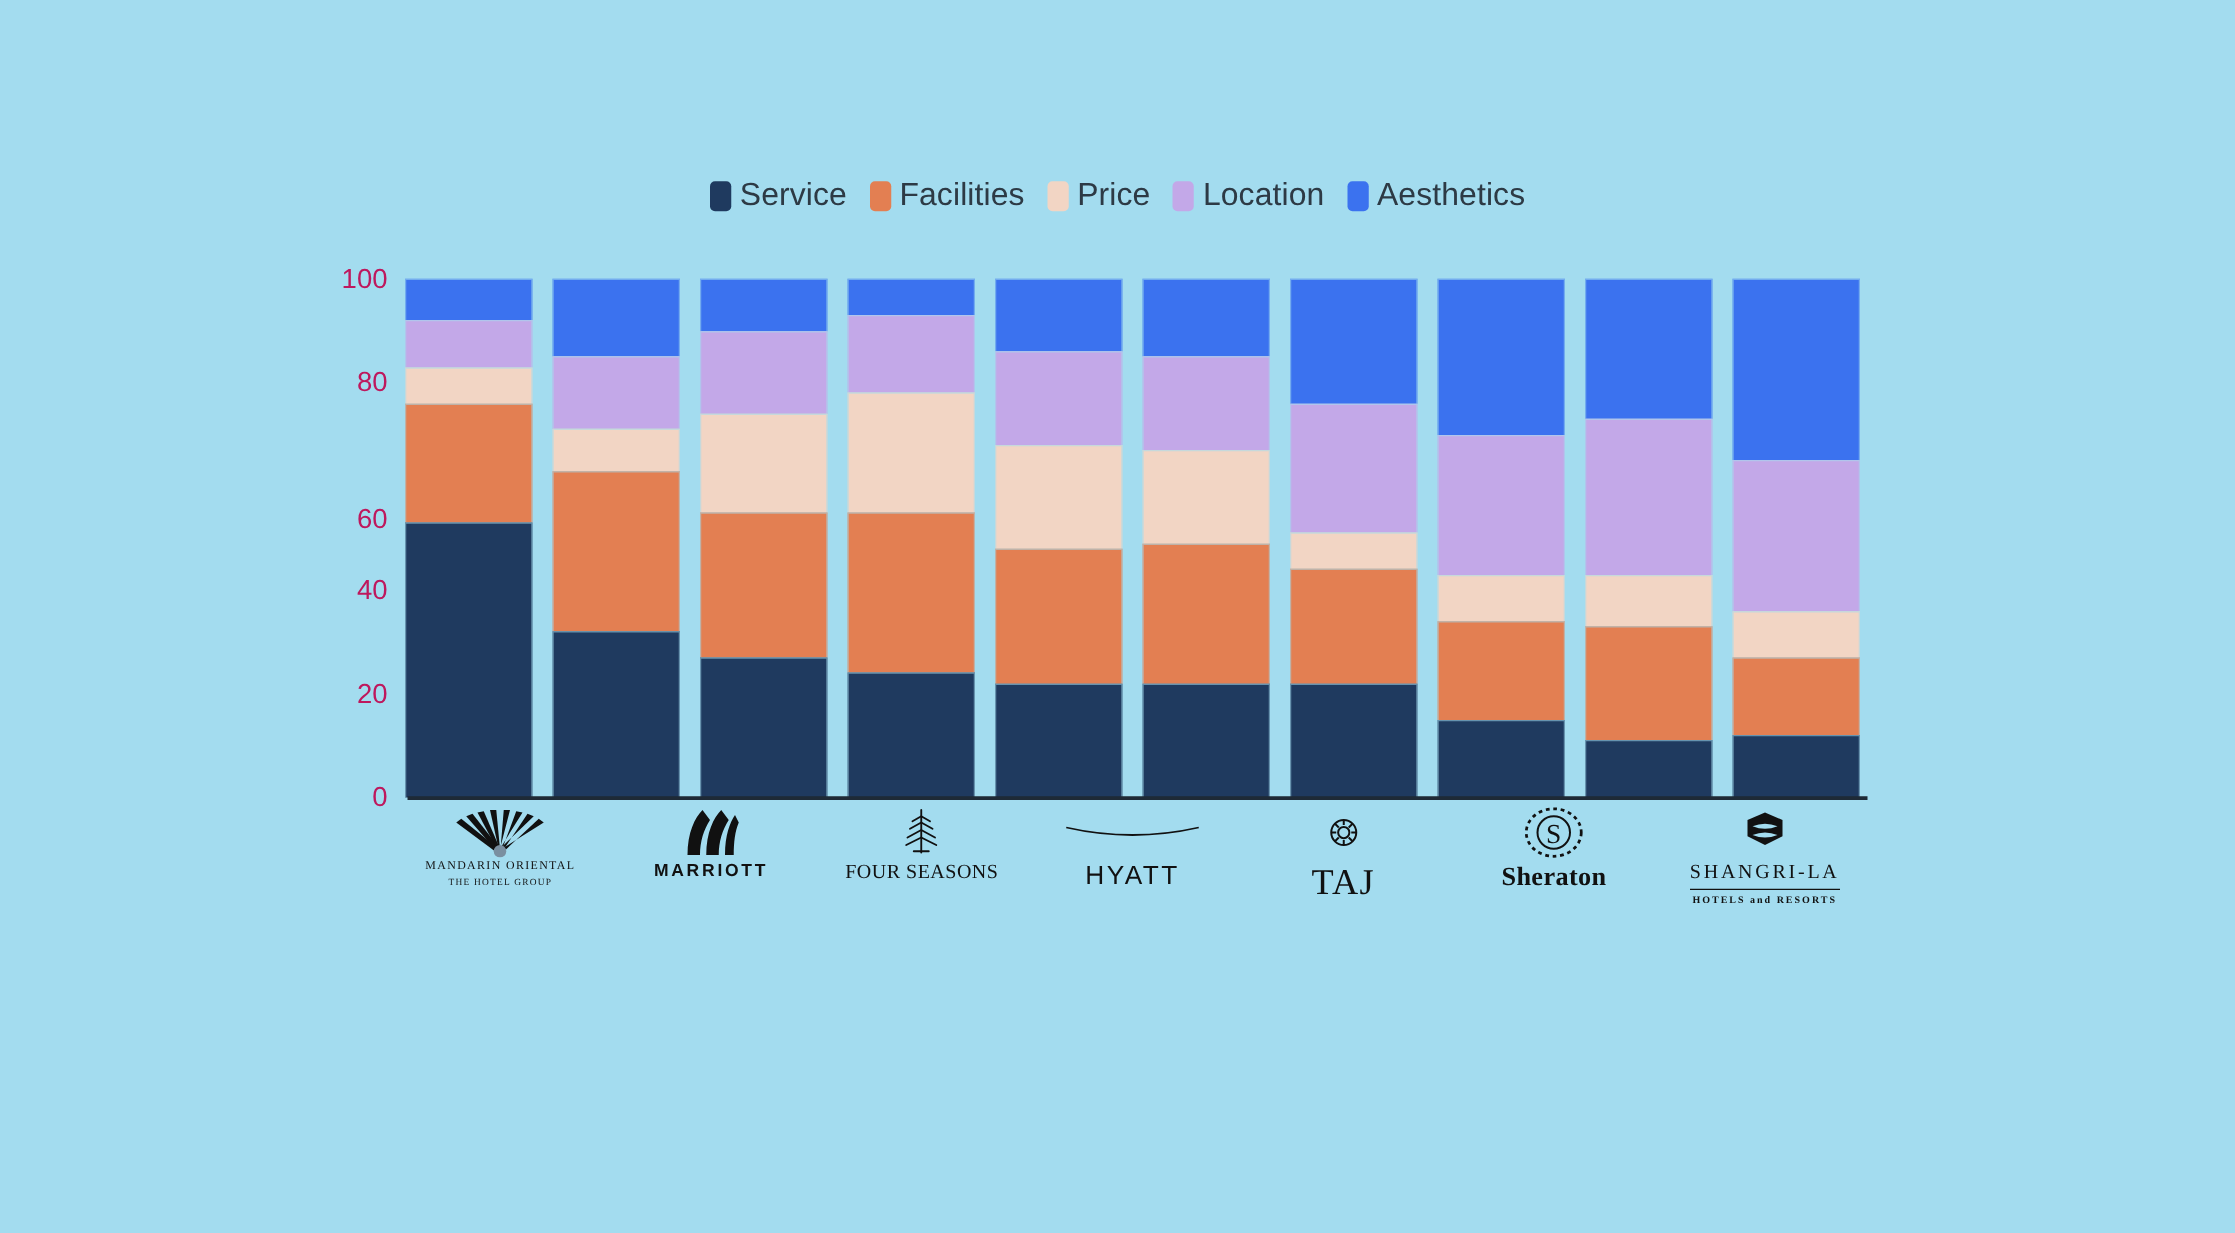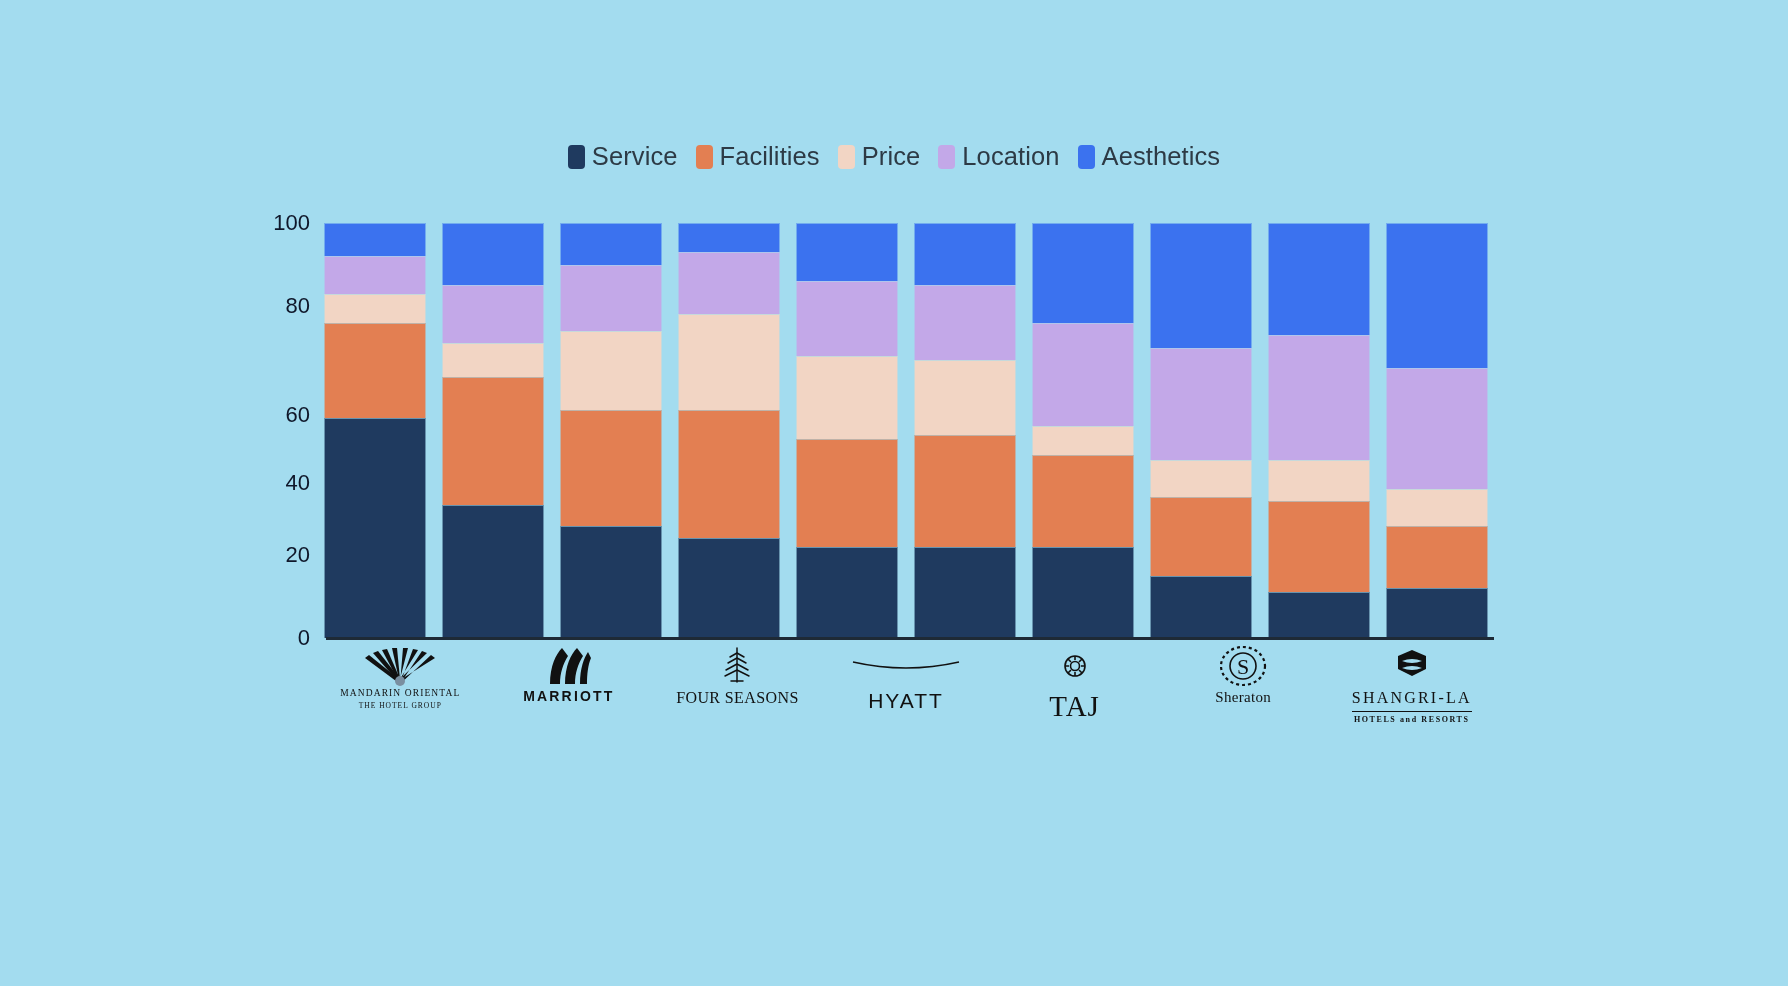--- a/index.html
+++ b/index.html
@@ -69,21 +69,21 @@
     top: 0;
     width: 52px;
     height: 415px;
   }
   .y-tick {
     position: absolute;
     right: 0;
     width: 52px;
     text-align: right;
     font-size: 22px;
-    color: #0f172a;
+    color: #be185d;
     transform: translateY(-50%);
   }
   .axis-line {
     position: absolute;
     left: 10px;
     bottom: -2px;
     width: 1168px;
     height: 3px;
     background: #1e2a36;
   }
@@ -207,22 +207,22 @@
   .radisson-text {
     font-family: "Liberation Serif", serif;
     font-style: italic;
     font-size: 26px;
     letter-spacing: -0.5px;
     border-bottom: 2px solid #111;
     padding: 0 2px 1px 2px;
   }
   .sheraton-text {
     font-family: "Liberation Serif", serif;
-    font-weight: 400;
-    font-size: 15px;
+    font-weight: 700;
+    font-size: 21px;
     letter-spacing: 0.3px;
   }
   .sl-text {
     font-family: "Liberation Serif", serif;
     font-size: 16px;
     letter-spacing: 2.2px;
     border-bottom: 1px solid #111;
     padding-bottom: 3px;
   }
   .sl-sub {
@@ -258,21 +258,21 @@
       <div class="legend-entry">
         <span class="legend-swatch" style="background: rgb(59, 114, 239);"></span>
         <span class="legend-label">Aesthetics</span>
       </div>
     </div>
 
   <div class="plot-wrap">
     <div class="y-axis" id="y-axis">
         <div class="y-tick" style="top: 415px;">0</div>
         <div class="y-tick" style="top: 332px;">20</div>
-        <div class="y-tick" style="top: 260px;">40</div>
+        <div class="y-tick" style="top: 249px;">40</div>
         <div class="y-tick" style="top: 166px; margin-top: 26px;">60</div>
         <div class="y-tick" style="top: 83px;">80</div>
         <div class="y-tick" style="top: 0px;">100</div>
       </div>
     <div class="bars" id="bars">
         <div class="bar-col">
           <div class="seg" title="Aesthetics: 8" style="height: 33.2px; background: rgb(59, 114, 239);"></div>
           <div class="seg" title="Location: 9" style="height: 37.35px; background: rgb(195, 168, 232);"></div>
           <div class="seg" title="Price: 7" style="height: 29.05px; background: rgb(242, 213, 196);"></div>
           <div class="seg" title="Facilities: 23" style="height: 95.45px; background: rgb(227, 127, 82);"></div>

